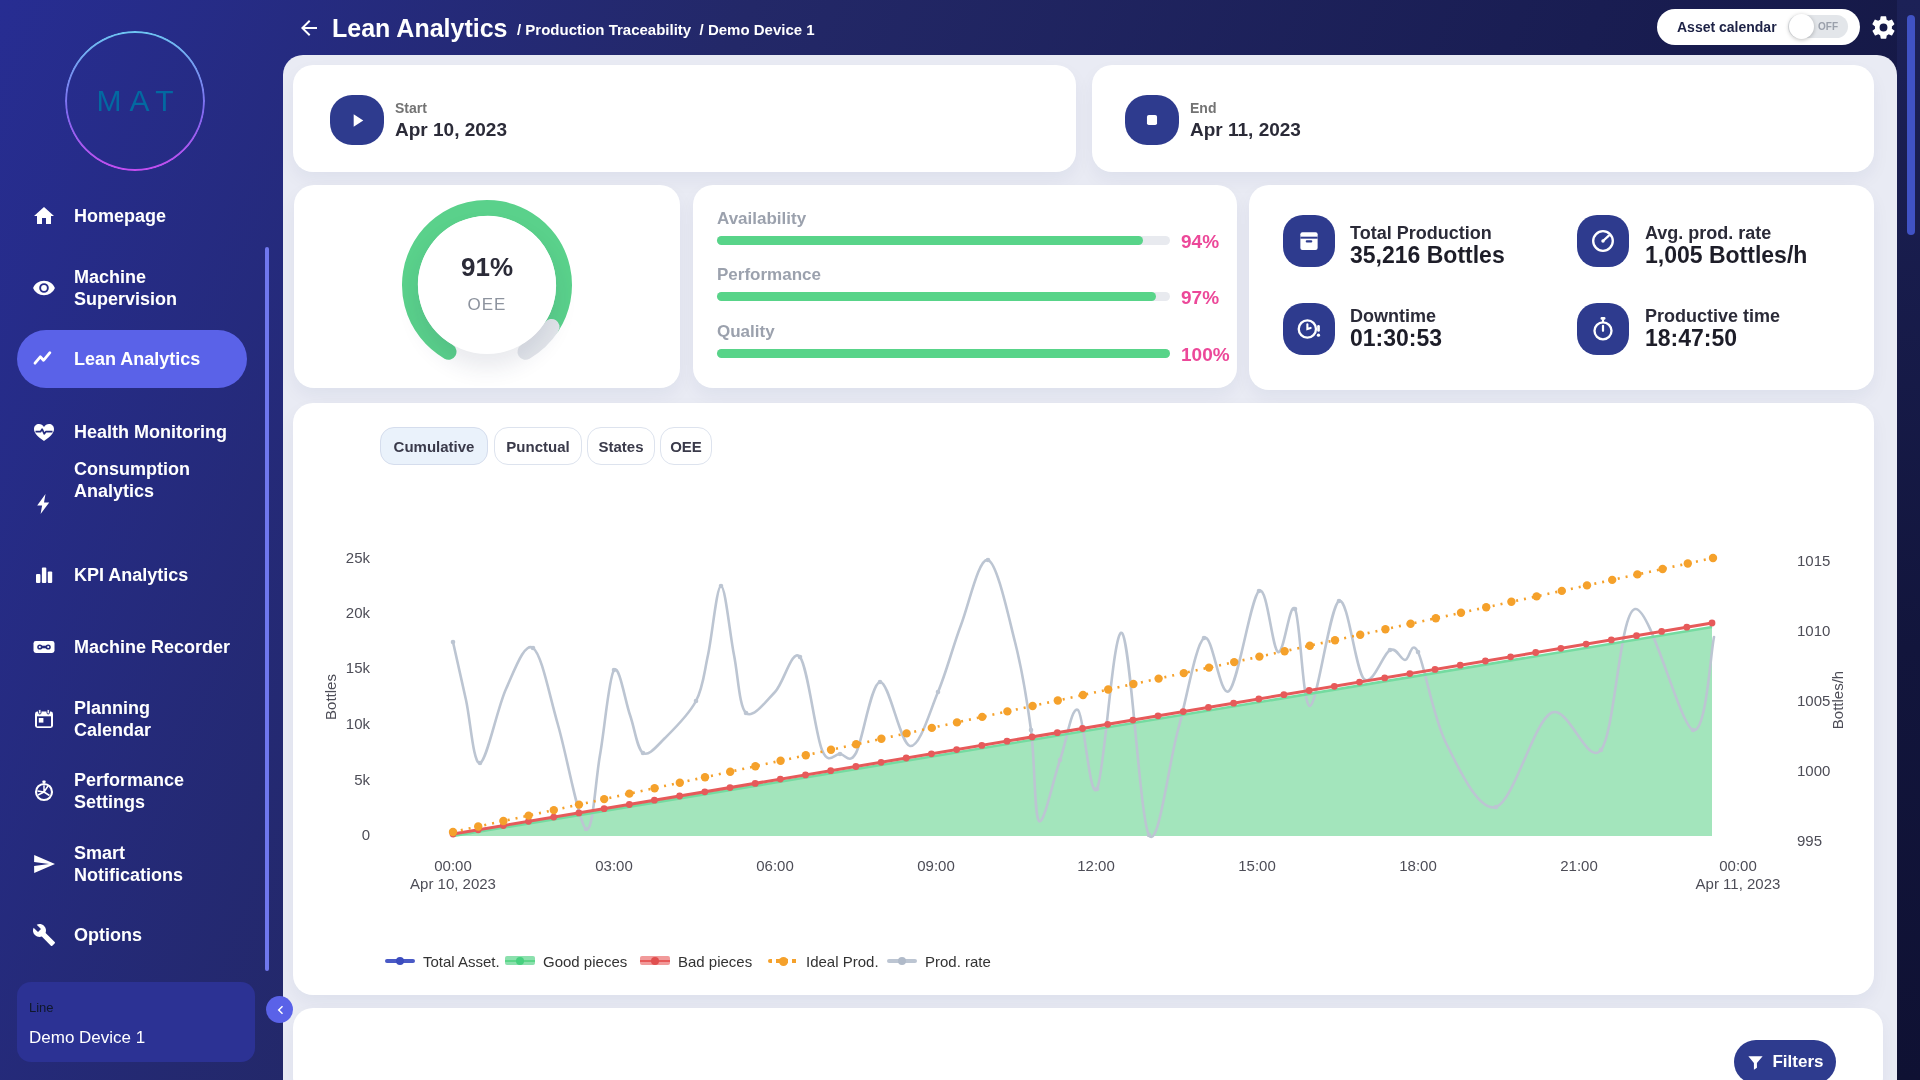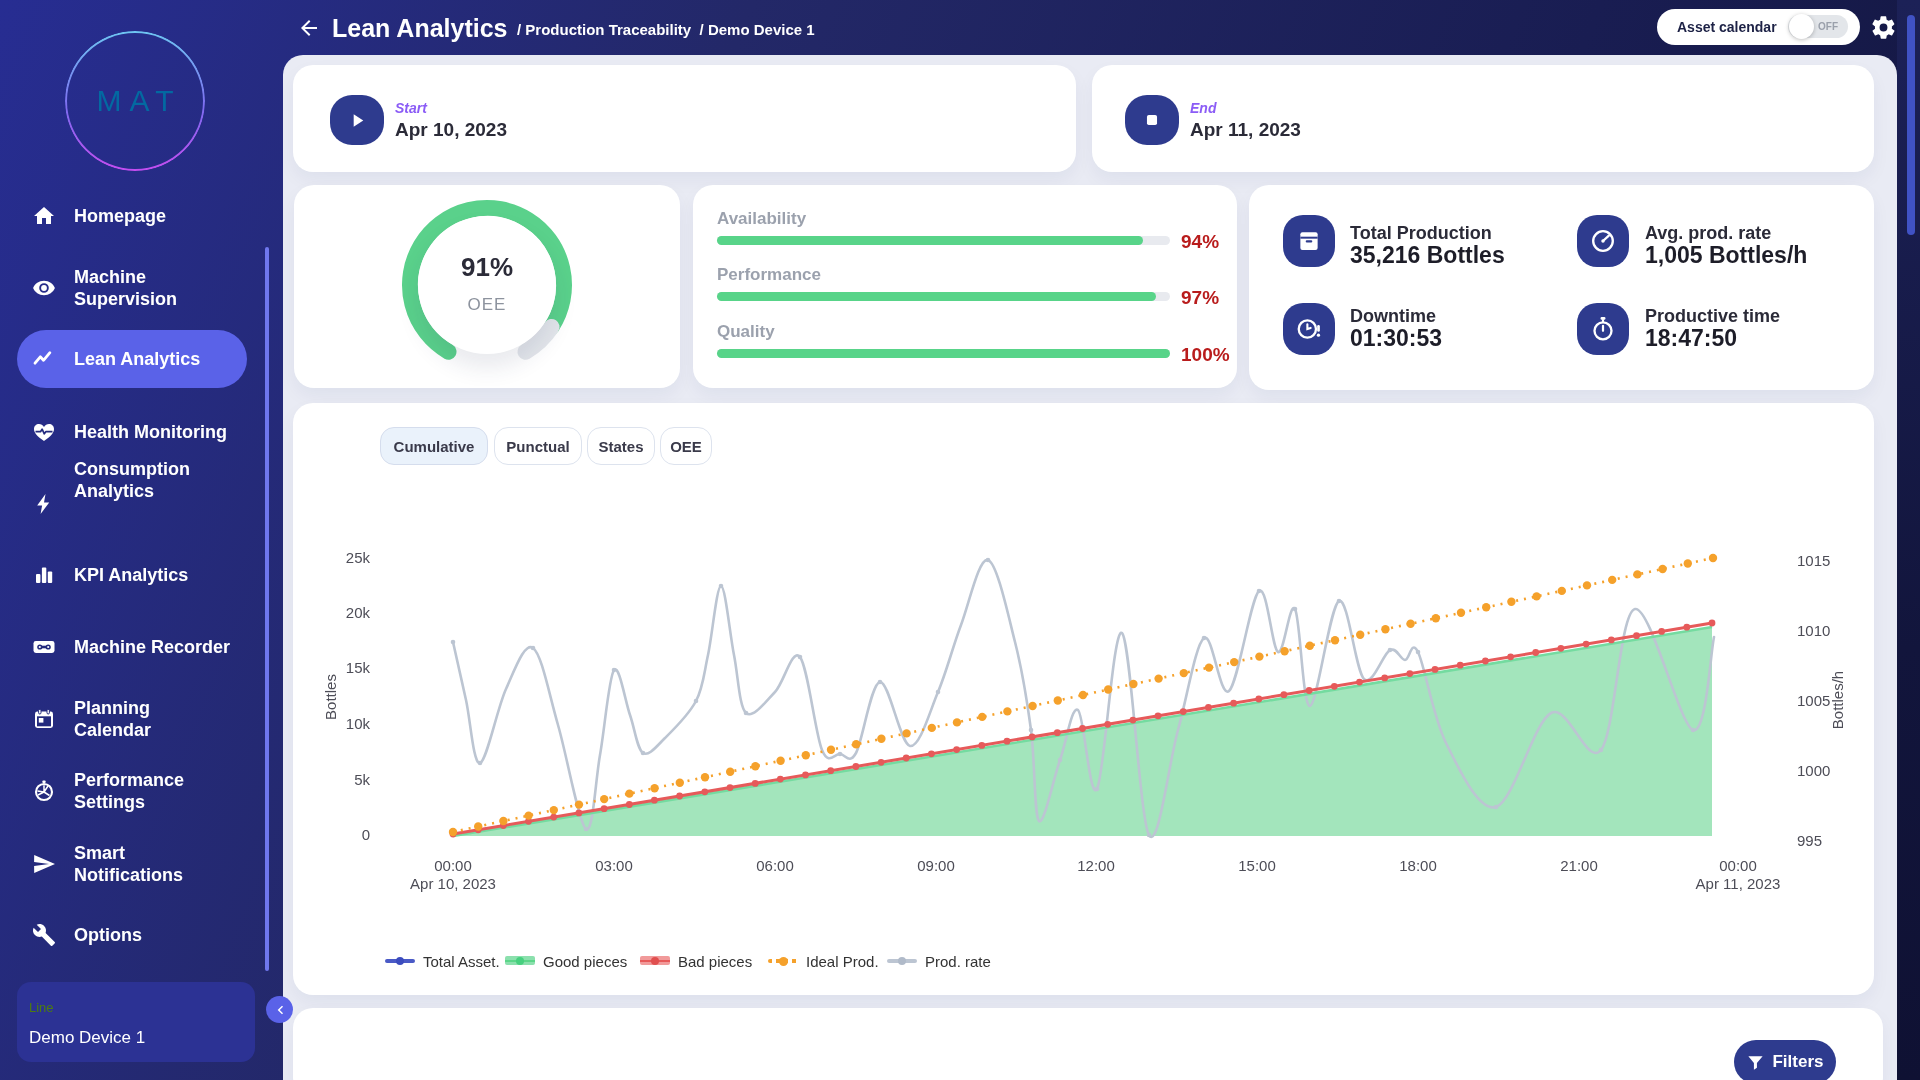--- a/index.html
+++ b/index.html
@@ -34,34 +34,34 @@
 .h-pill { position:absolute; left:1657px; top:9px; width:203px; height:36px; border-radius:18px;
   background:#fff; }
 .h-pill-tx { position:absolute; left:1677px; top:19px; color:#1c2145; font-size:14px; font-weight:600; }
 .toggle { position:absolute; left:1788px; top:15px; width:60px; height:23px; border-radius:12px; background:#e3e6ea; }
 .knob { position:absolute; left:1789px; top:14px; width:25px; height:25px; border-radius:50%; background:#fff;
   box-shadow:0 1px 4px rgba(0,0,0,.25); }
 .offtx { position:absolute; left:1818px; top:21px; font-size:10px; font-weight:700; color:#9aa0ab; }
 
 .cicon { position:absolute; width:54px; height:50px; border-radius:22px; background:#2e3b8e;
   display:flex; align-items:center; justify-content:center; }
-.clab { position:absolute; font-size:14px; font-weight:700; color:#8b5cf6;font-style:italic; }
+.clab { position:absolute; font-size:14px; font-weight:700; color:#737373; }
 .cdate { position:absolute; font-size:19px; font-weight:700; color:#2b2b38; }
 
 .oeecirc { position:absolute; left:418px; top:216px; width:138px; height:138px; border-radius:50%;
   background:#fff; box-shadow:0 14px 22px rgba(40,50,90,.10); }
 .oeeval { position:absolute; left:417px; top:252px; width:140px; text-align:center;
   font-size:26px; font-weight:800; color:#2b2b38; }
 .oeelab { position:absolute; left:417px; top:295px; width:140px; text-align:center;
   font-size:17px; color:#8d939e; letter-spacing:1px; }
 
 .blab { position:absolute; font-size:17px; font-weight:700; color:#9ba1ad; }
 .btrack { position:absolute; width:453px; height:9px; border-radius:5px; background:#e8eaef; }
 .bfill { height:9px; border-radius:5px; background:#58d489; }
-.bval { position:absolute; font-size:19px; font-weight:700; color:#b91c1c; }
+.bval { position:absolute; font-size:19px; font-weight:700; color:#ec4899; }
 
 .static { position:absolute; width:52px; height:52px; border-radius:20px; background:#2e3b8e;
   display:flex; align-items:center; justify-content:center; }
 .stlab { position:absolute; font-size:18px; font-weight:700; color:#2b2b38; }
 .stval { position:absolute; font-size:23px; font-weight:700; color:#1d1d28; }
 
 .tab { position:absolute; top:427px; height:38px; border:1px solid #dde3ee; border-radius:14px;
   background:#fff; color:#3a3a4a; font-size:15px; font-weight:700; display:flex; align-items:center;
   justify-content:center; }
 .tab.active { background:#eaf2fb; border-color:#d5dded; }
@@ -150,21 +150,21 @@
 <div class="navic" style="top:852px"><svg width="24" height="24" viewBox="0 0 24 24">
       <path d="M2.2 21 23 12 2.2 3l-.1 7 15 2-15 2z" fill="#fff"></path>
     </svg></div>
 <div class="navtx" style="top:864px">Smart<br>Notifications</div>
 <div class="navic" style="top:923px"><svg width="24" height="24" viewBox="0 0 24 24">
       <path d="M22.7 19l-9.1-9.1c.9-2.3.4-5-1.5-6.9-2-2-5-2.4-7.4-1.3L9 6 6 9 1.6 4.7C.4 7.1.9 10.1 2.9 12.1c1.9 1.9 4.6 2.4 6.9 1.5l9.1 9.1c.4.4 1 .4 1.4 0l2.3-2.3c.5-.4.5-1.1.1-1.4z" fill="#fff"></path>
     </svg></div>
 <div class="navtx" style="top:935px">Options</div>
 <div class="sscroll"></div>
 <div class="linecard"></div>
-<div class="abs" style="left:29px;top:1000px;color:#4d7c0f;font-size:13px">Line</div>
+<div class="abs" style="left:29px;top:1000px;color:#0f172a;font-size:13px">Line</div>
 <div class="abs" style="left:29px;top:1028px;color:#fff;font-size:17px">Demo Device 1</div>
 <div class="collapse">
     <svg width="14" height="14" viewBox="0 0 24 24">
       <path d="M15.4 4.6 8 12l7.4 7.4 1.8-1.8L11.6 12l5.6-5.6z" fill="#fff"></path>
     </svg>
   </div>
 
 <div class="card" style="left:293px;top:65px;width:783px;height:107px"></div>
 <div class="card" style="left:1092px;top:65px;width:782px;height:107px"></div>
 <div class="cicon" style="left:330px;top:95px">

